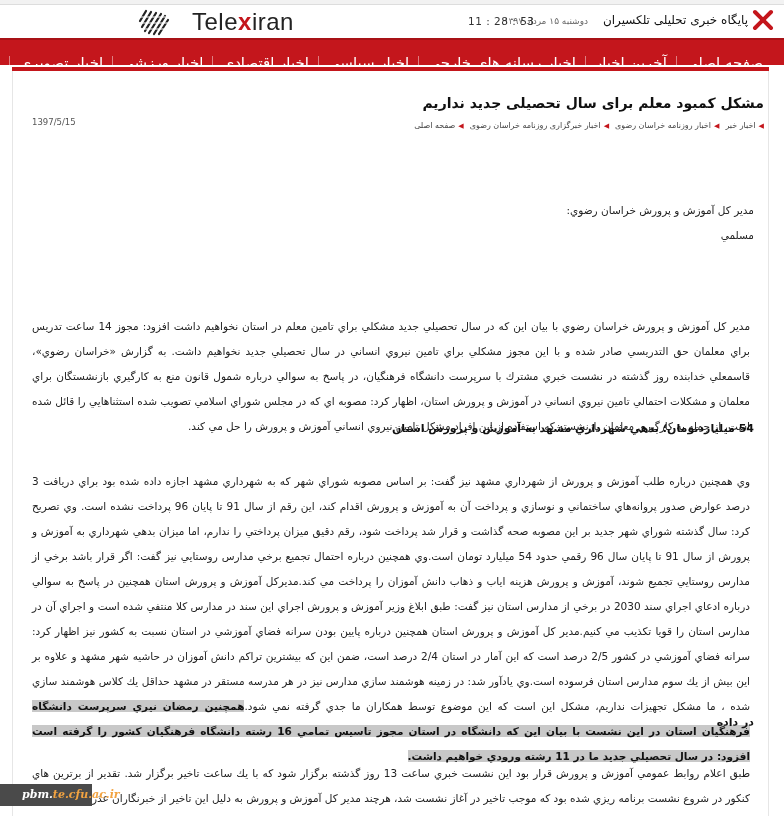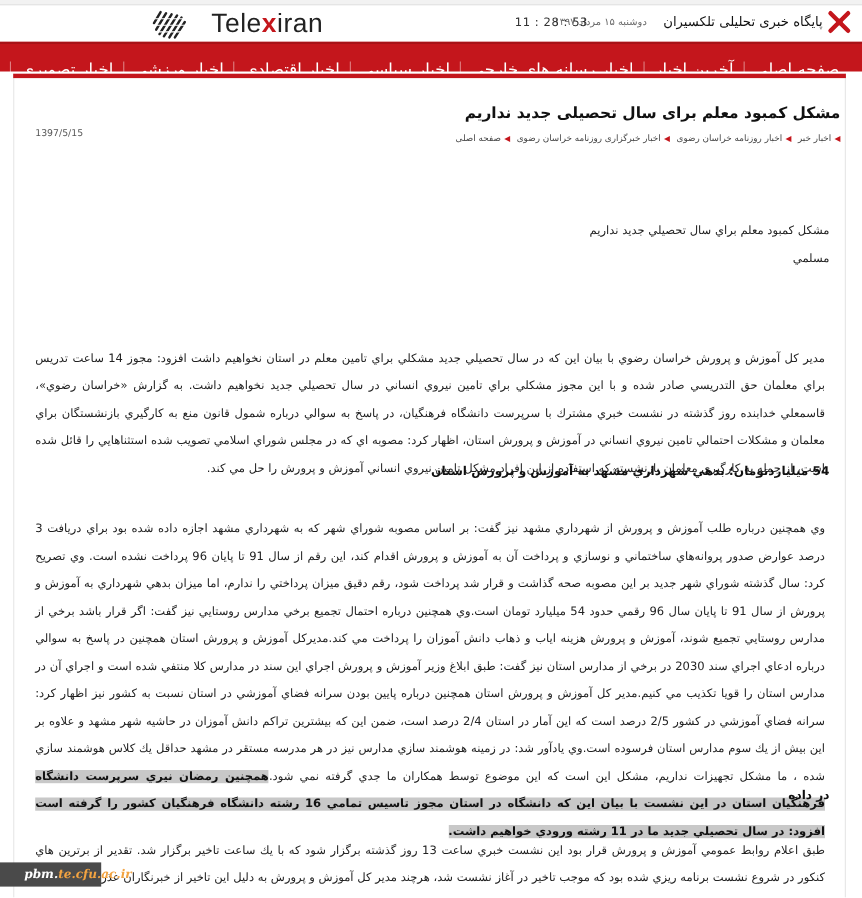--- a/index.html
+++ b/index.html
@@ -112,21 +112,21 @@
       <span class="arrow">◀</span>
       <span>اخبار روزنامه خراسان رضوی</span>
     </span>
   <span class="crumb">
       <span class="arrow">◀</span>
       <span>اخبار خبر</span>
     </span>
 </nav>
 
 <div class="lead">
-  <div>مشكل كمبود معلم براي سال تحصيلي جديد نداريم</div>
+  <div>مدير كل آموزش و پرورش خراسان رضوي:</div>
   <div>مسلمي</div>
 </div>
 
 <p class="body-text p1">مدير كل آموزش و پرورش خراسان رضوي با بيان اين كه در سال تحصيلي جديد مشكلي براي تامين معلم در استان نخواهيم داشت افزود: مجوز 14 ساعت تدريس براي معلمان حق التدريسي صادر شده و با اين مجوز مشكلي براي تامين نيروي انساني در سال تحصيلي جديد نخواهيم داشت. به گزارش «خراسان رضوي»، قاسمعلي خدابنده روز گذشته در نشست خبري مشترك با سرپرست دانشگاه فرهنگيان، در پاسخ به سوالي  درباره شمول قانون منع به كارگيري بازنشستگان براي معلمان و مشكلات احتمالي تامين نيروي انساني در آموزش و پرورش استان، اظهار كرد: مصوبه اي كه در مجلس شوراي اسلامي تصويب شده استثناهايي را قائل شده است، از جمله به كارگيري معلمان بازنشسته كه استفاده از اين افراد مشكل تامين نيروي انساني آموزش و پرورش را حل مي كند.</p>
 
 <h3 class="subhead">54 ميلياردتومان؛ بدهي شهرداري مشهد به آموزش و پرورش استان</h3>
 
 <p class="body-text p2"><span>وي همچنين درباره طلب آموزش و پرورش از شهرداري مشهد نيز گفت: بر اساس مصوبه  شوراي شهر كه به شهرداري مشهد اجازه داده شده بود براي دريافت 3 درصد عوارض صدور پروانه‌هاي ساختماني و نوسازي و پرداخت آن به آموزش و پرورش اقدام كند، اين رقم از سال 91 تا پايان 96  پرداخت نشده است. وي تصريح كرد: سال گذشته شوراي شهر جديد  بر اين مصوبه صحه گذاشت و قرار شد پرداخت شود، رقم دقيق ميزان پرداختي را ندارم، اما ميزان بدهي شهرداري به آموزش و پرورش از سال 91 تا پايان سال 96 رقمي حدود 54 ميليارد تومان است.وي همچنين درباره احتمال تجميع برخي مدارس روستايي نيز گفت: اگر قرار باشد برخي از مدارس روستايي تجميع شوند، آموزش و پرورش هزينه اياب و ذهاب دانش آموزان را پرداخت مي كند.مديركل آموزش و پرورش استان همچنين در پاسخ به سوالي درباره ادعاي اجراي سند 2030 در برخي از مدارس استان نيز گفت: طبق ابلاغ وزير آموزش و پرورش اجراي اين سند در مدارس كلا منتفي شده است و اجراي آن در مدارس استان را قويا تكذيب مي كنيم.مدير كل آموزش و پرورش استان همچنين درباره پايين بودن سرانه فضاي آموزشي در استان نسبت به كشور نيز اظهار كرد: سرانه فضاي آموزشي در كشور 2/5 درصد است كه اين آمار در استان 2/4 درصد است، ضمن اين كه بيشترين تراكم دانش آموزان در حاشيه شهر مشهد و علاوه بر اين بيش از يك سوم مدارس استان فرسوده است.وي يادآور شد: در زمينه هوشمند سازي مدارس نيز در هر مدرسه مستقر در مشهد حداقل يك كلاس هوشمند سازي شده ، ما مشكل تجهيزات نداريم، مشكل اين است كه اين موضوع توسط همكاران ما جدي گرفته نمي شود.</span><span class="highlight">همچنين رمضان نيري سرپرست دانشگاه فرهنگيان استان در اين نشست با بيان اين كه دانشگاه در استان  مجوز تاسيس تمامي 16 رشته دانشگاه فرهنگيان كشور را گرفته است افزود: در سال تحصيلي جديد ما در 11 رشته ورودي خواهيم داشت.</span></p>
 
 <h3 class="subhead2">در داده</h3>

